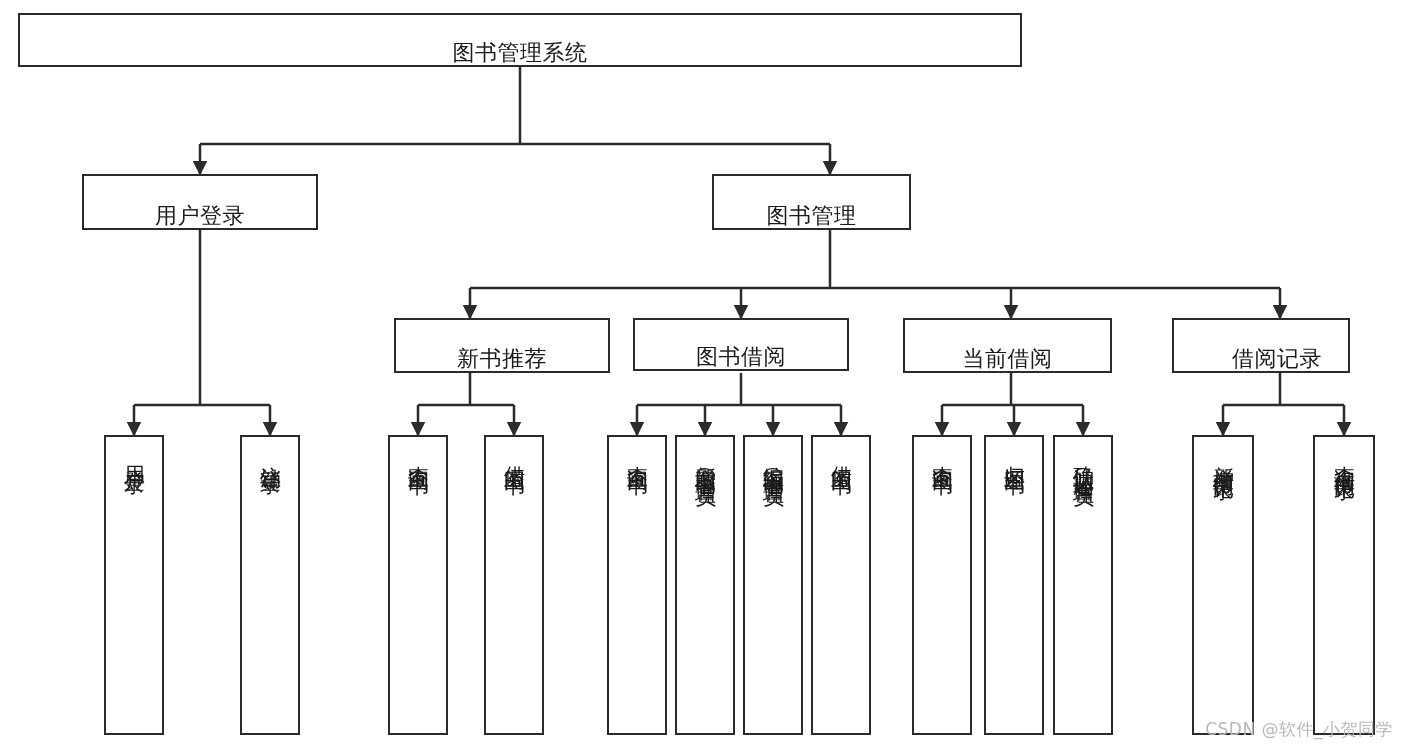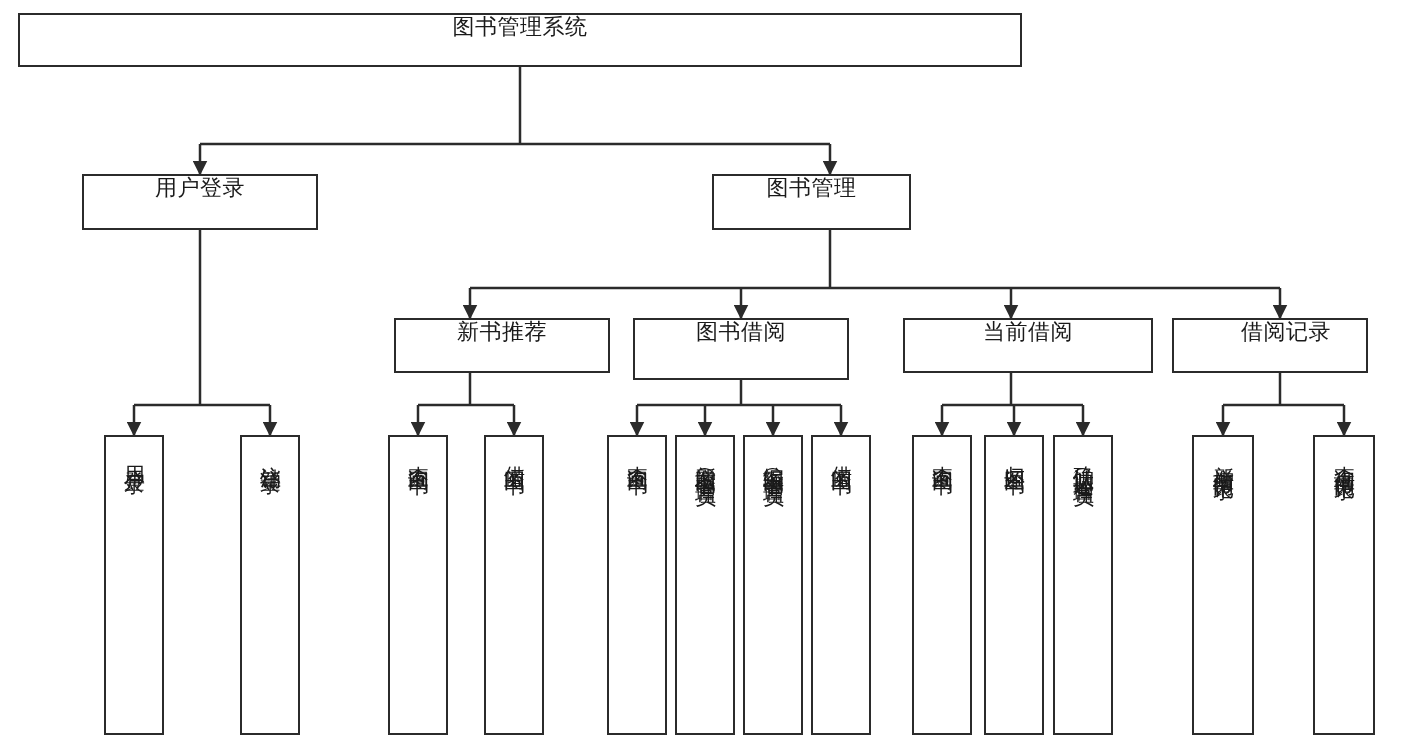--- a/index.html
+++ b/index.html
@@ -19,21 +19,21 @@
     left: 0; top: 0;
     width: 1405px;
     height: 747px;
   }
   .node-box {
     position: absolute;
     box-sizing: border-box;
     background: #ffffff;
     border: 2px solid #2b2b2b;
     display: flex;
-    align-items: flex-start;
+    align-items: flex-end;
     justify-content: center;
     overflow: hidden;
   }
   .node-label-h {
     font-size: 22px;
     color: #1a1a1a;
     line-height: 1.1;
     white-space: nowrap;
     letter-spacing: 0.5px;
   }
@@ -122,27 +122,27 @@
       </div>
       <div class="node-box" style="left: 82px; top: 174px; width: 236px; height: 56px;">
         <span class="node-label-h">用户登录</span>
       </div>
       <div class="node-box" style="left: 712px; top: 174px; width: 199px; height: 56px;">
         <span class="node-label-h">图书管理</span>
       </div>
       <div class="node-box" style="left: 362px; top: 318px; width: 216px; height: 55px; margin-left: 32px;">
         <span class="node-label-h">新书推荐</span>
       </div>
-      <div class="node-box" style="left: 633px; top: 318px; width: 216px; height: 62px;">
+      <div class="node-box" style="left: 633px; top: 318px; width: 216px; height: 53px;">
         <span class="node-label-h">图书借阅</span>
       </div>
-      <div class="node-box" style="left: 903px; top: 318px; width: 250px; height: 55px;">
+      <div class="node-box" style="left: 903px; top: 318px; width: 209px; height: 55px;">
         <span class="node-label-h">当前借阅</span>
       </div>
-      <div class="node-box" style="left: 1172px; top: 318px; width: 196px; height: 55px; padding-left: 32px;">
+      <div class="node-box" style="left: 1172px; top: 318px; width: 178px; height: 55px; padding-left: 32px;">
         <span class="node-label-h">借阅记录</span>
       </div>
       <div class="node-box" style="left: 104px; top: 435px; width: 60px; height: 300px; align-items: flex-start;">
         <span class="node-label-v" style="margin-top: 12px;">用户登录</span>
       </div>
       <div class="node-box" style="left: 240px; top: 435px; width: 60px; height: 300px; align-items: flex-start;">
         <span class="node-label-v" style="margin-top: 12px;">注销登录</span>
       </div>
       <div class="node-box" style="left: 388px; top: 435px; width: 60px; height: 300px; align-items: flex-start;">
         <span class="node-label-v" style="margin-top: 12px;">查询图书</span>
@@ -172,13 +172,14 @@
         <span class="node-label-v" style="margin-top: 12px;">确认归还（管理员）</span>
       </div>
       <div class="node-box" style="left: 1192px; top: 435px; width: 62px; height: 300px; align-items: flex-start;">
         <span class="node-label-v" style="margin-top: 12px;">新增借阅记录</span>
       </div>
       <div class="node-box" style="left: 1313px; top: 435px; width: 62px; height: 300px; align-items: flex-start;">
         <span class="node-label-v" style="margin-top: 12px;">查询借阅记录</span>
       </div>
     </div>
 
+  <div class="watermark">CSDN @软件_小贺同学</div>
 </div>
 
 </body></html>

